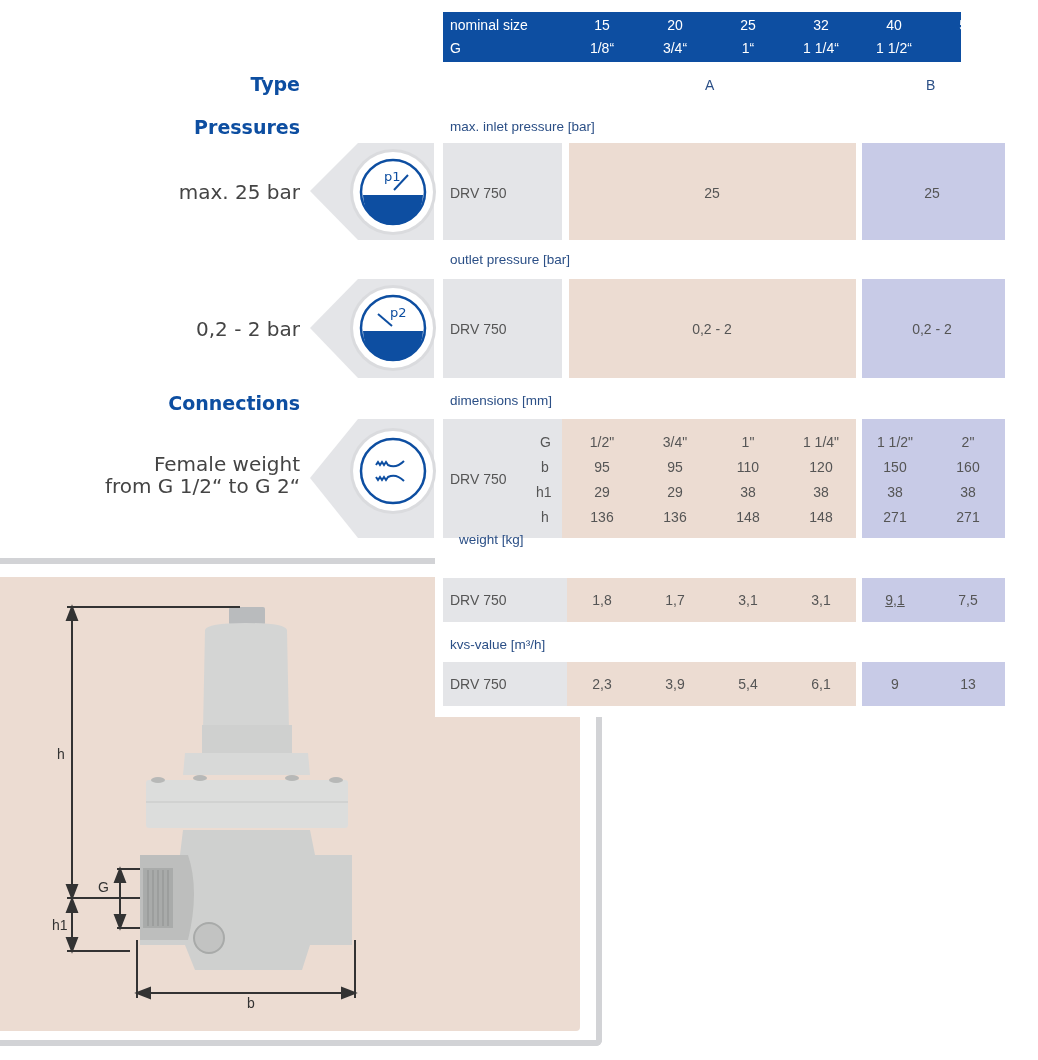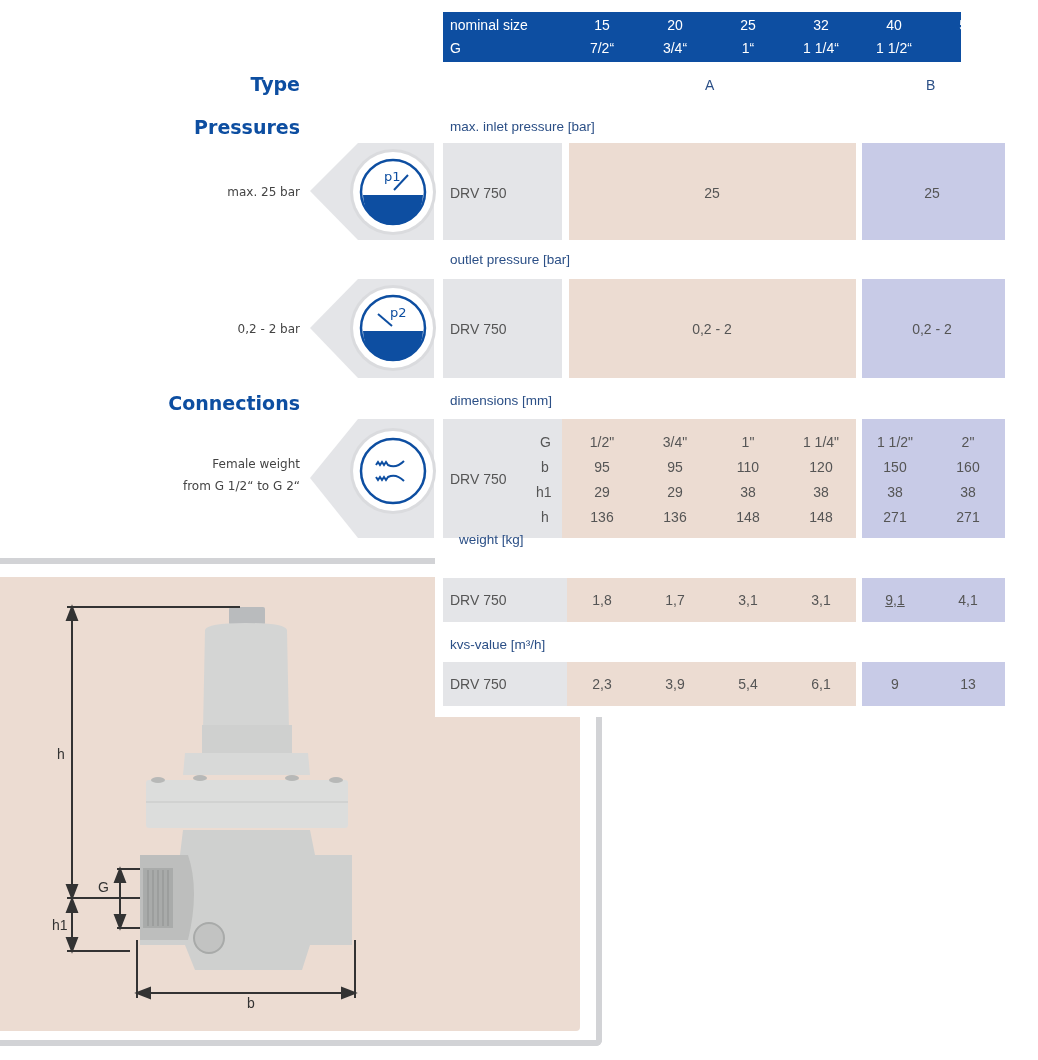--- a/index.html
+++ b/index.html
@@ -5,21 +5,21 @@
   html,body{margin:0;padding:0;background:#ffffff;}
   body{width:1038px;height:1060px;position:relative;overflow:hidden;font-family:"Liberation Sans",sans-serif;color:#4a4a4a;}
   .abs{position:absolute;}
   
   .hdr{left:443px;top:12px;width:518px;height:50px;background:#0d4ea1;color:#fff;font-size:14px;}
   .hdr .row{position:absolute;left:0;width:100%;height:20px;}
   .hdr .lbl{position:absolute;left:7px;}
   .hdr .c{position:absolute;width:60px;text-align:center;margin-left:-30px;}
   
   .h-blue{color:#0d4ea1;font-weight:bold;font-size:19px;font-family:"DejaVu Sans",sans-serif;text-align:right;right:738px;}
-  .left-txt{font-family:"DejaVu Sans",sans-serif;font-size:12px;color:#444;text-align:right;right:738px;line-height:22px;}
+  .left-txt{font-family:"DejaVu Sans",sans-serif;font-size:20px;color:#444;text-align:right;right:738px;line-height:22px;}
   .circle{position:absolute;width:80px;height:80px;border-radius:50%;background:#fff;box-shadow:0 0 0 3px #dadbde;}
   .circle svg{position:absolute;left:5px;top:5px;}
   
   .sec-lbl{left:450px;font-size:13.5px;color:#2b4f86;}
   .cell-gray{background:#e4e5e8;}
   .cell-beige{background:#ecdcd2;}
   .cell-blue{background:#c8cbe7;}
   .ctxt{position:absolute;text-align:center;width:70px;margin-left:-35px;font-size:14px;color:#555;}
   .drv{position:absolute;left:450px;font-size:14px;color:#555;}
   
@@ -35,21 +35,21 @@
     <span class="lbl">nominal size</span>
     <span class="c" style="left:159px">15</span>
     <span class="c" style="left:232px">20</span>
     <span class="c" style="left:305px">25</span>
     <span class="c" style="left:378px">32</span>
     <span class="c" style="left:451px">40</span>
     <span class="c" style="left:524px">50</span>
   </div>
   <div class="row" style="top:28px;">
     <span class="lbl">G</span>
-    <span class="c" style="left:159px">7/2“</span>
+    <span class="c" style="left:159px">1/8“</span>
     <span class="c" style="left:232px">3/4“</span>
     <span class="c" style="left:305px">1“</span>
     <span class="c" style="left:378px">1 1/4“</span>
     <span class="c" style="left:451px">1 1/2“</span>
     <span class="c" style="left:524px">2“</span>
   </div>
 </div>
 
 <div class="abs h-blue" style="top:73px;">Type</div>
 <div class="abs" style="left:705px;top:77px;font-size:14px;color:#2b4f86;">A</div>
@@ -216,21 +216,21 @@
 <div class="abs sec-lbl" style="top:532px;margin-left:9px;">weight [kg]</div>
 <div class="abs cell-gray" style="left:443px;top:578px;width:124px;height:44px;"></div>
 <div class="drv" style="top:592px;">DRV 750</div>
 <div class="abs cell-beige" style="left:567px;top:578px;width:289px;height:44px;"></div>
 <div class="abs cell-blue" style="left:862px;top:578px;width:143px;height:44px;"></div>
 <div class="ctxt" style="left:602px;top:592px;">1,8</div>
 <div class="ctxt" style="left:675px;top:592px;">1,7</div>
 <div class="ctxt" style="left:748px;top:592px;">3,1</div>
 <div class="ctxt" style="left:821px;top:592px;">3,1</div>
 <div class="ctxt" style="left:895px;top:592px;text-decoration:underline;">9,1</div>
-<div class="ctxt" style="left:968px;top:592px;">4,1</div>
+<div class="ctxt" style="left:968px;top:592px;">7,5</div>
 
 <div class="abs sec-lbl" style="top:637px;">kvs-value [m³/h]</div>
 <div class="abs cell-gray" style="left:443px;top:662px;width:124px;height:44px;"></div>
 <div class="drv" style="top:676px;">DRV 750</div>
 <div class="abs cell-beige" style="left:567px;top:662px;width:289px;height:44px;"></div>
 <div class="abs cell-blue" style="left:862px;top:662px;width:143px;height:44px;"></div>
 <div class="ctxt" style="left:602px;top:676px;">2,3</div>
 <div class="ctxt" style="left:675px;top:676px;">3,9</div>
 <div class="ctxt" style="left:748px;top:676px;">5,4</div>
 <div class="ctxt" style="left:821px;top:676px;">6,1</div>

